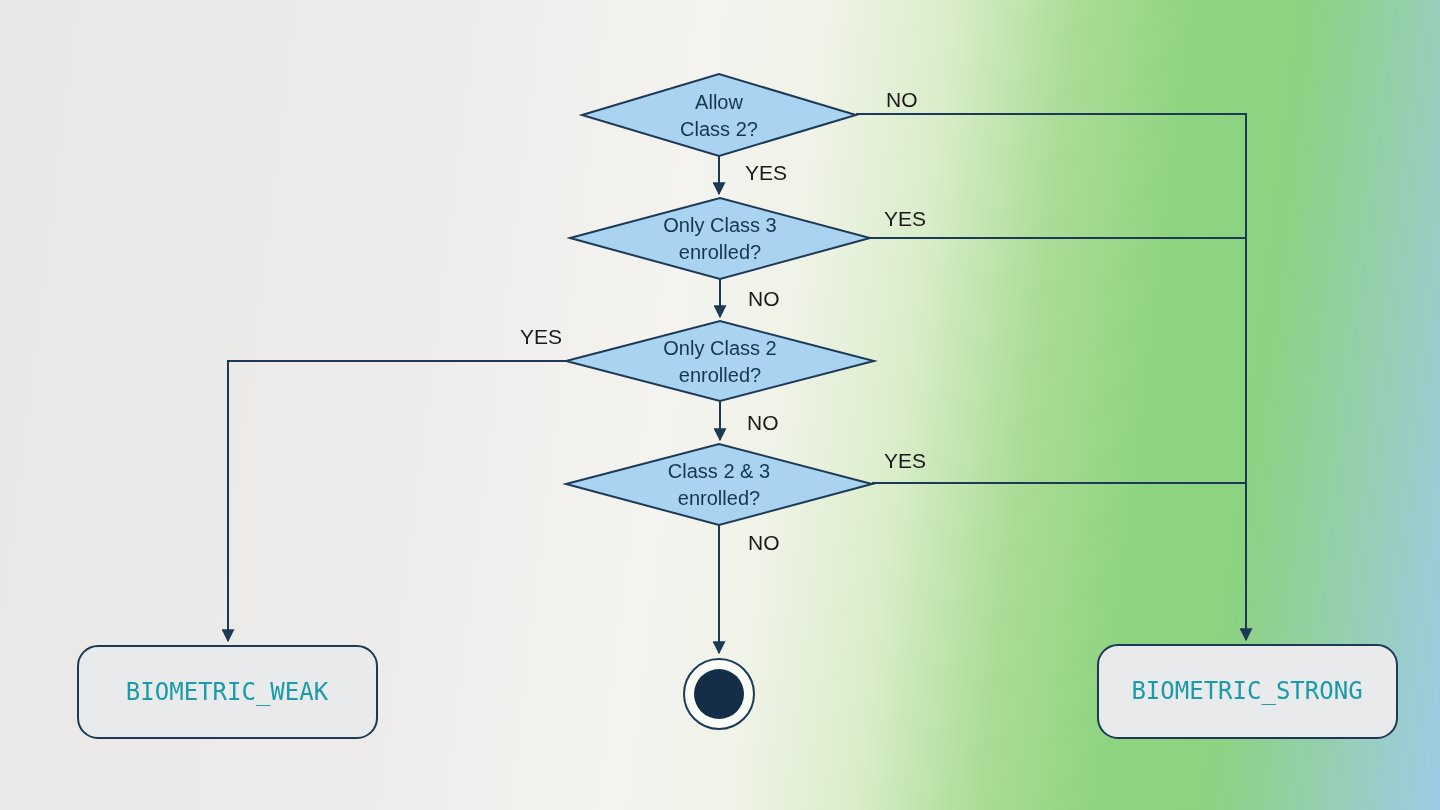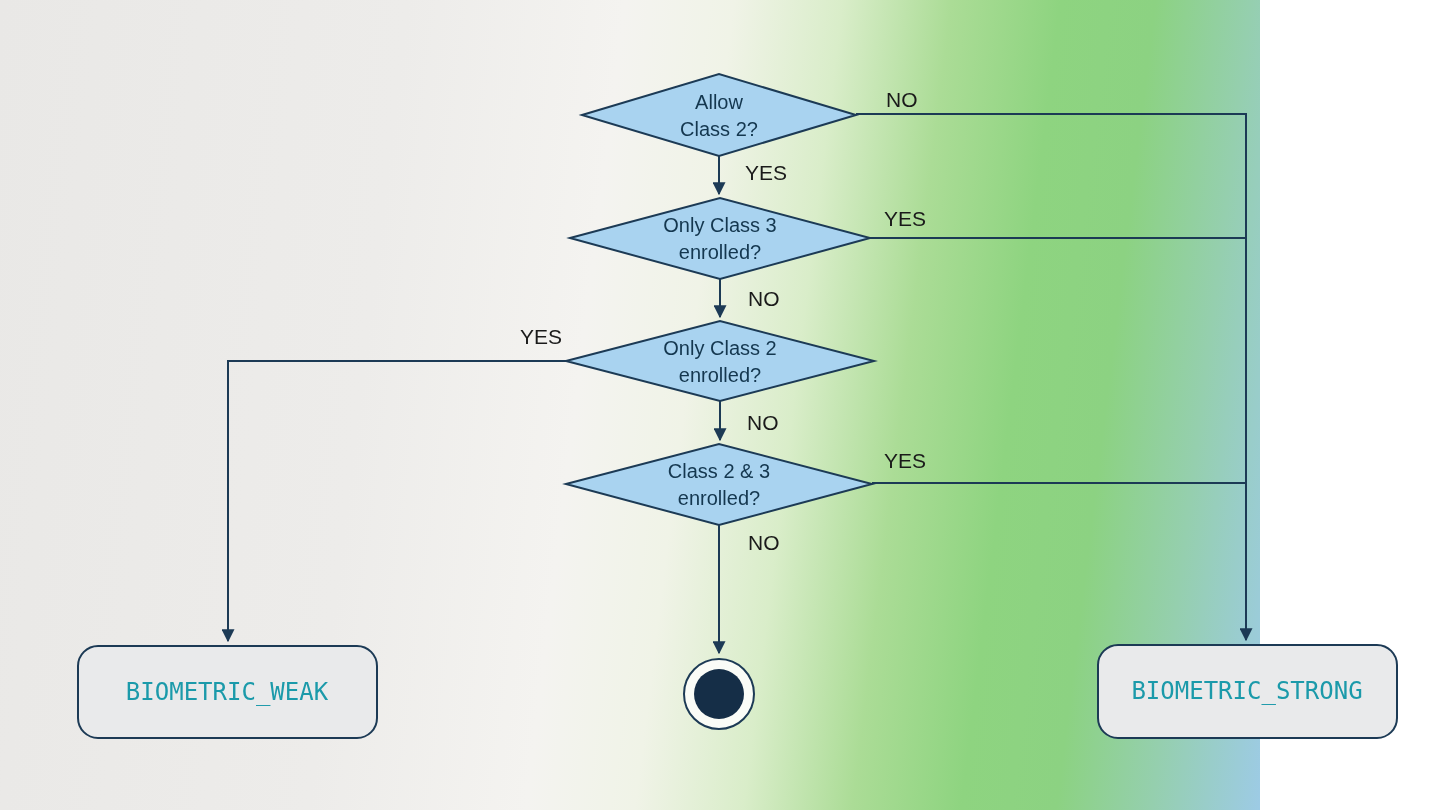--- a/index.html
+++ b/index.html
@@ -2,21 +2,21 @@
 <html><head>
 <meta charset="utf-8">
 <style>
   html, body { margin: 0; padding: 0; }
   body {
     width: 1440px; height: 810px; overflow: hidden;
     font-family: "Liberation Sans", sans-serif;
   }
   .stage {
     position: relative;
-    width: 1260px; height: 810px;
+    width: 1440px; height: 810px;
     background: linear-gradient(97deg,
       #e9e8e6 0%,
       #edecea 30%,
       #f4f3f0 46%,
       #f0f3e7 54%,
       #d9edc9 62%,
       #abdc96 70%,
       #8ed480 78%,
       #8cd282 85%,
       #95cfae 92%,

